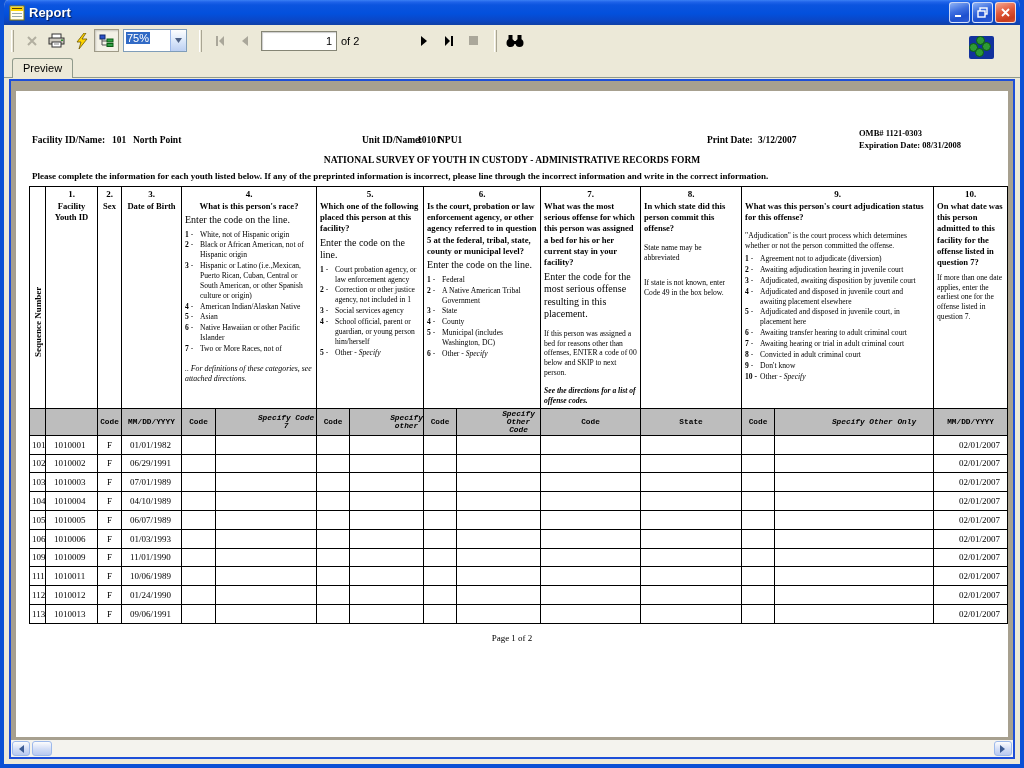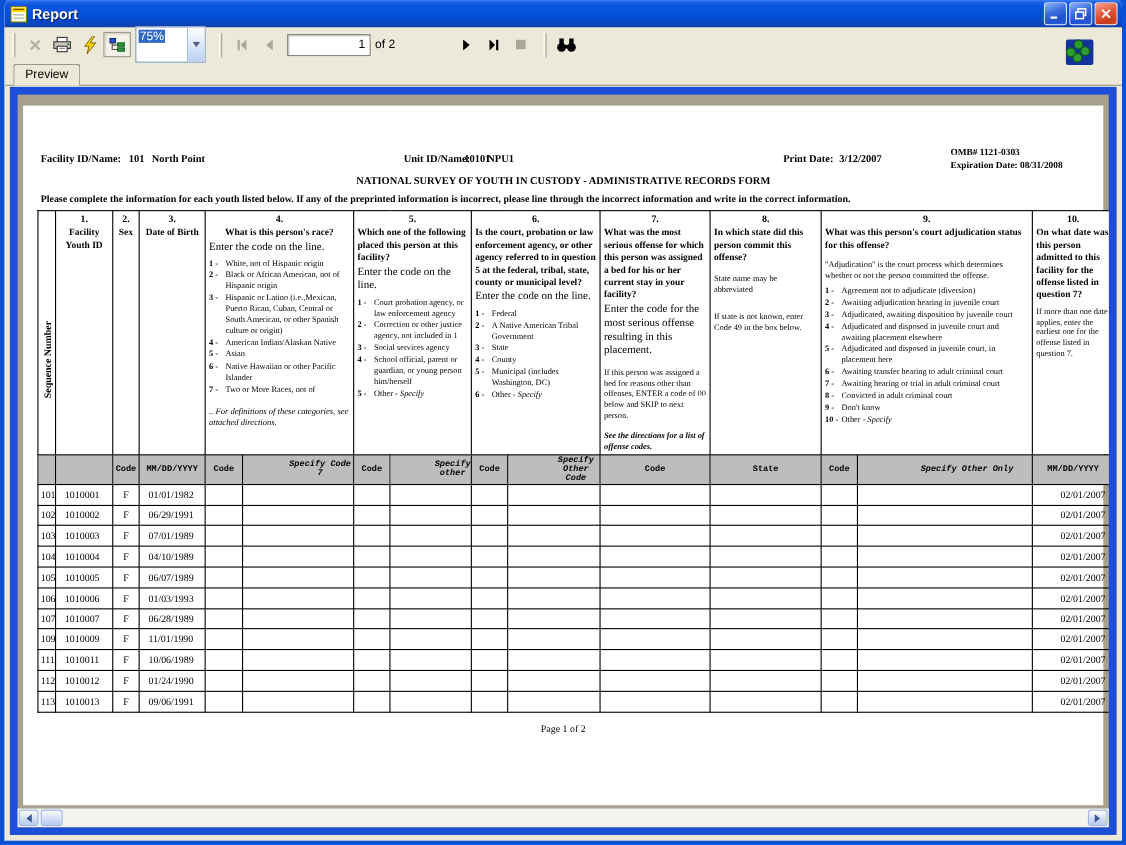--- a/index.html
+++ b/index.html
@@ -18,21 +18,21 @@
           display:flex; align-items:center; justify-content:center; padding:0; cursor:pointer; }
   .wbtn.blue { background:linear-gradient(160deg,#8fb3f5 0%,#3e6fe0 40%,#1e50cf 70%,#2d5bd5 100%); }
   .wbtn.red  { background:linear-gradient(160deg,#f2a692 0%,#e2593a 45%,#c83c1e 80%,#d4512f 100%); }
 
   
   .toolbar { height:31px; background:#ece9d8; display:flex; align-items:center; padding:0 6px; position:relative; }
   .grip { width:3px; height:22px; border-left:1px solid #fff; border-right:1px solid #a9a593; margin:0 5px 0 1px; }
   .tbtn { width:25px; height:23px; border:1px solid transparent; background:transparent; display:flex;
           align-items:center; justify-content:center; padding:0; cursor:pointer; }
   .tbtn.pressed { border:1px solid #9e9a87; background:#f4f2e7; box-shadow:inset 1px 1px 2px rgba(0,0,0,.18); }
-  .zoom-combo { width:64px; height:33px; margin-left:4px; border:1px solid #7f9db9; background:#fff;
+  .zoom-combo { width:64px; height:23px; margin-left:4px; border:1px solid #7f9db9; background:#fff;
                 display:flex; align-items:stretch; cursor:pointer; }
   .zoom-text { flex:1; font-size:11px; padding:2px 1px 0 2px; }
   .zoom-text .sel { background:#316ac5; color:#fff; padding:0 1px; }
   .combo-arrow { width:16px; display:flex; align-items:center; justify-content:center;
                  background:linear-gradient(180deg,#fefefe,#d9e6f9 55%,#bccff2); border-left:1px solid #9db9eb; border-radius:0 1px 1px 0; }
   .page-box { width:76px; height:20px; background:#fff; border:1px solid #858575;
               box-shadow:inset 1px 1px 1px rgba(0,0,0,.2); font-size:11px; display:flex;
               align-items:center; justify-content:flex-end; padding-right:4px; margin:0 4px; }
   .of-label { font-size:11px; margin-right:10px; }
   .app-logo { position:absolute; right:26px; top:36px; width:25px; height:23px; background:#12329d;
@@ -40,21 +40,21 @@
   .app-logo i { position:absolute; width:9px; height:9px; border-radius:50%; background:#2e9b33; border:1px solid #0c5d14; }
 
   
   .tabstrip { height:22px; background:#ece9d8; padding-left:8px; display:flex; align-items:flex-end;
               border-bottom:1px solid #919b8c; }
   .tab { height:20px; padding:3px 10px 0 10px; font-size:11px; background:#ece9d8;
          border:1px solid #919b8c; border-bottom:none; border-radius:3px 3px 0 0; position:relative; top:1px; cursor:pointer; }
 
   
   .preview-pane { position:absolute; left:5px; right:5px; top:79px; bottom:5px;
-                  border:7px solid #1d4ed8; background:#a7a08f; }
+                  border:2px solid #1d4ed8; background:#a7a08f; }
   .report-view { position:absolute; inset:0 0 17px 0; overflow:hidden; }
   .page { position:absolute; left:5px; right:5px; top:10px; bottom:3px; background:#fff;
           font-family:"Liberation Serif", serif; color:#000; }
 
   
   .rheader { position:relative; height:95px; font-weight:bold; }
   .rheader span { position:absolute; font-size:9.5px; white-space:nowrap; }
   .omb { position:absolute; left:843px; top:36px; font-size:8.5px; font-weight:bold; line-height:1.45; }
   .form-title { position:absolute; left:0; right:0; top:64px; text-align:center; font-size:9.5px; font-weight:bold; }
   .instructions { position:absolute; left:16px; top:80px; font-size:9px; font-weight:bold; white-space:nowrap; }
@@ -556,37 +556,20 @@
                 <td class="c7"></td>
                 <td class="c8"></td>
                 <td class="c9"></td>
                 <td class="c10"></td>
                 <td class="c11"></td>
                 <td class="c12"></td>
                 <td class="c13"></td>
                 <td class="c14">02/01/2007</td>
               </tr>
               <tr>
-                <td class="c0">107</td>
-                <td class="c1">1010007</td>
-                <td class="c2">F</td>
-                <td class="c3">06/28/1989</td>
-                <td class="c4"></td>
-                <td class="c5"></td>
-                <td class="c6"></td>
-                <td class="c7"></td>
-                <td class="c8"></td>
-                <td class="c9"></td>
-                <td class="c10"></td>
-                <td class="c11"></td>
-                <td class="c12"></td>
-                <td class="c13"></td>
-                <td class="c14">02/01/2007</td>
-              </tr>
-              <tr>
                 <td class="c0">109</td>
                 <td class="c1">1010009</td>
                 <td class="c2">F</td>
                 <td class="c3">11/01/1990</td>
                 <td class="c4"></td>
                 <td class="c5"></td>
                 <td class="c6"></td>
                 <td class="c7"></td>
                 <td class="c8"></td>
                 <td class="c9"></td>

